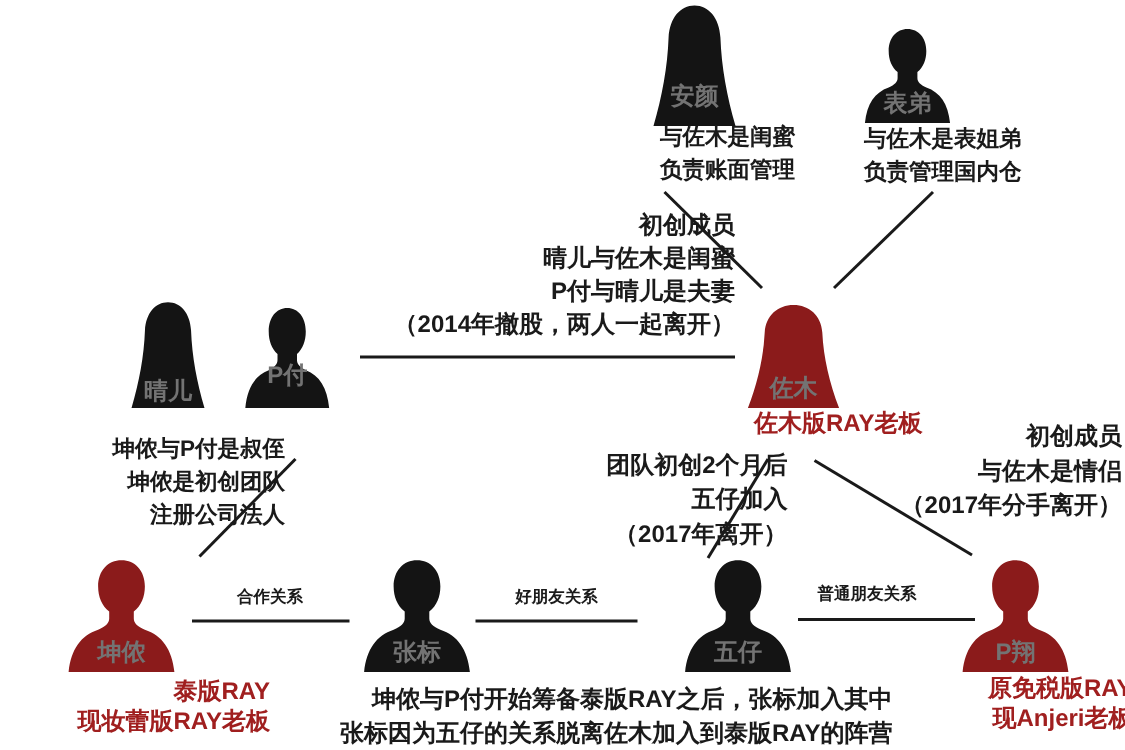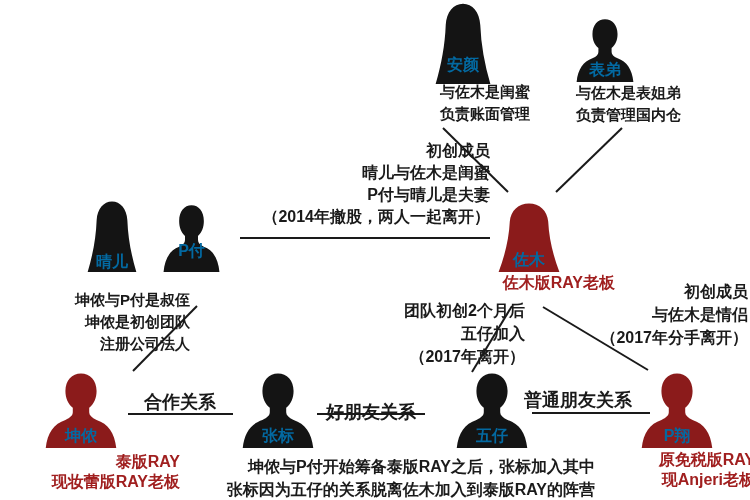--- a/index.html
+++ b/index.html
@@ -10,28 +10,28 @@
   
   #connectors{position:absolute;left:0;top:0;width:750px;height:500px;z-index:1;}
   #connectors line{stroke:#1a1a1a;stroke-width:2;}
   
   .figure{position:absolute;z-index:2;}
   .figure svg{display:block;width:100%;height:100%;}
   .fig-black svg{fill:#141414;}
   .fig-maroon svg{fill:#8b1b1b;}
   .pname{
     position:absolute;left:0;right:0;bottom:4px;text-align:center;
-    color:#0369a1;font-weight:bold;font-size:16px;line-height:17px;white-space:nowrap;
+    color:#737373;font-weight:bold;font-size:16px;line-height:17px;white-space:nowrap;
   }
   
   .tblock{position:absolute;z-index:3;text-align:right;font-weight:bold;white-space:nowrap;}
   .t15{font-size:15px;line-height:22px;}
   .t16{font-size:16px;line-height:22px;}
   .red{color:#a01f1f;}
-  .rel-label{position:absolute;z-index:3;text-align:center;font-weight:bold;font-size:18px;white-space:nowrap;}
+  .rel-label{position:absolute;z-index:3;text-align:center;font-weight:bold;font-size:11px;white-space:nowrap;}
 </style>
 </head>
 <body>
 
 <div id="canvas">
 
   <svg width="0" height="0" style="position:absolute">
     <defs>
       <path id="sil-female" d="M50,2 C63,2 73,12 74,28 C75,52 80,76 88,100 L12,100 C20,76 25,52 26,28 C27,12 37,2 50,2 Z"></path>
       <path id="sil-male" d="M50,2 C61,2 69,11 69,25 C69,34 66,42 60,47 L60,53 C60,57 63,60 69,63 C83,68 91,80 93,100 L7,100 C9,80 17,68 31,63 C37,60 40,57 40,53 L40,47 C34,42 31,34 31,25 C31,11 39,2 50,2 Z"></path>
@@ -112,21 +112,21 @@
     <div>（2017年离开）</div>
   </div>
 
   <div class="tblock t16" style="left:588px;top:280px;width:160px;line-height:23px;">
     <div>初创成员</div>
     <div>与佐木是情侣</div>
     <div>（2017年分手离开）</div>
   </div>
 
   <div class="rel-label" style="left:120px;top:390px;width:120px;">合作关系</div>
-  <div class="rel-label" style="left:301px;top:390px;width:140px;margin-top:10px;">好朋友关系</div>
+  <div class="rel-label" style="left:301px;top:390px;width:140px;">好朋友关系</div>
   <div class="rel-label" style="left:498px;top:388px;width:160px;">普通朋友关系</div>
 
   <div class="figure fig-maroon" style="left:40px;top:372px;width:82px;height:76px;">
     <svg viewBox="0 0 100 100" preserveAspectRatio="none">
         <use href="#sil-male"></use>
       </svg>
     <span class="pname">坤侬</span>
   </div>
   <div class="figure fig-black" style="left:237px;top:372px;width:82px;height:76px;">
     <svg viewBox="0 0 100 100" preserveAspectRatio="none">

